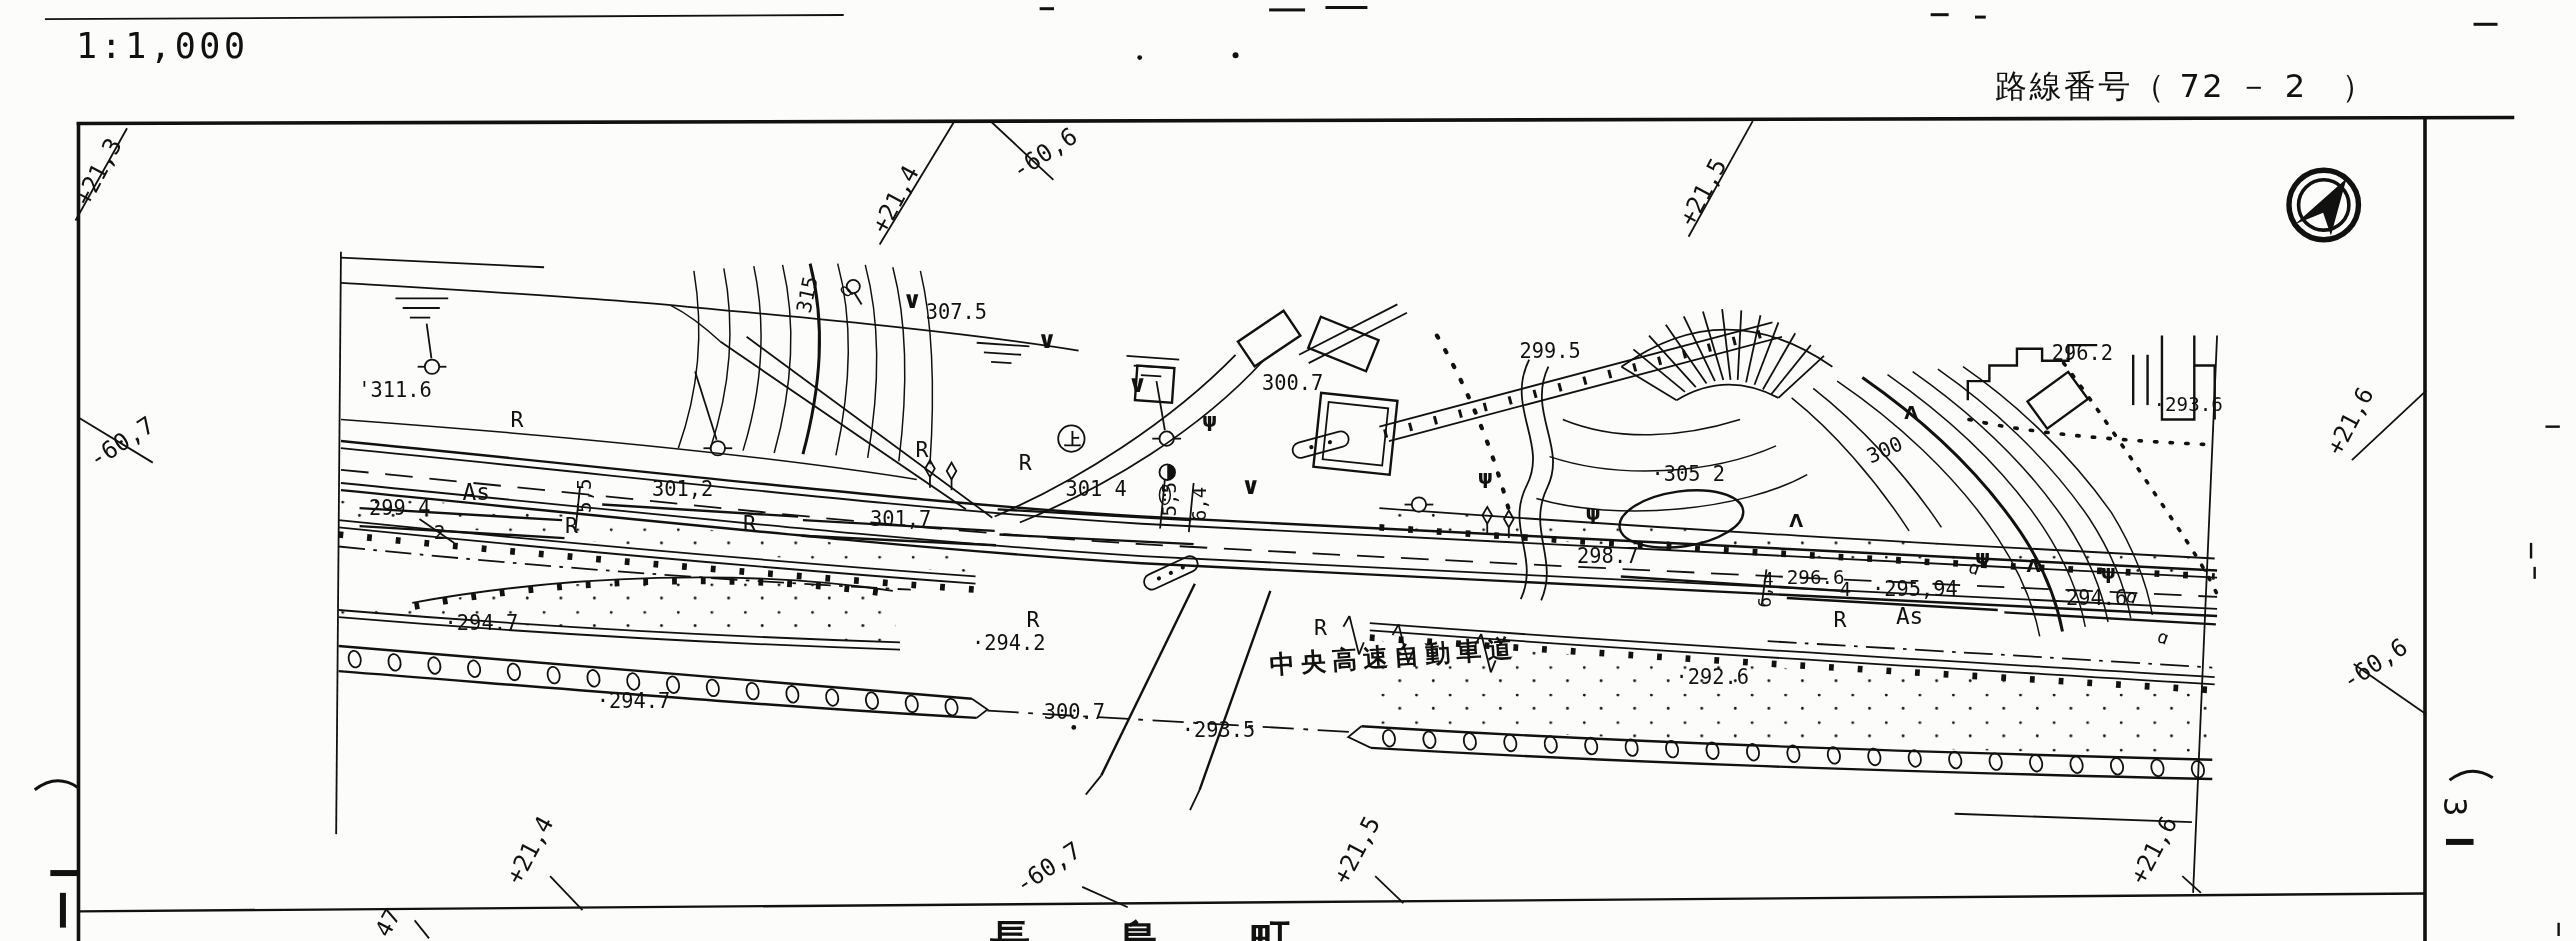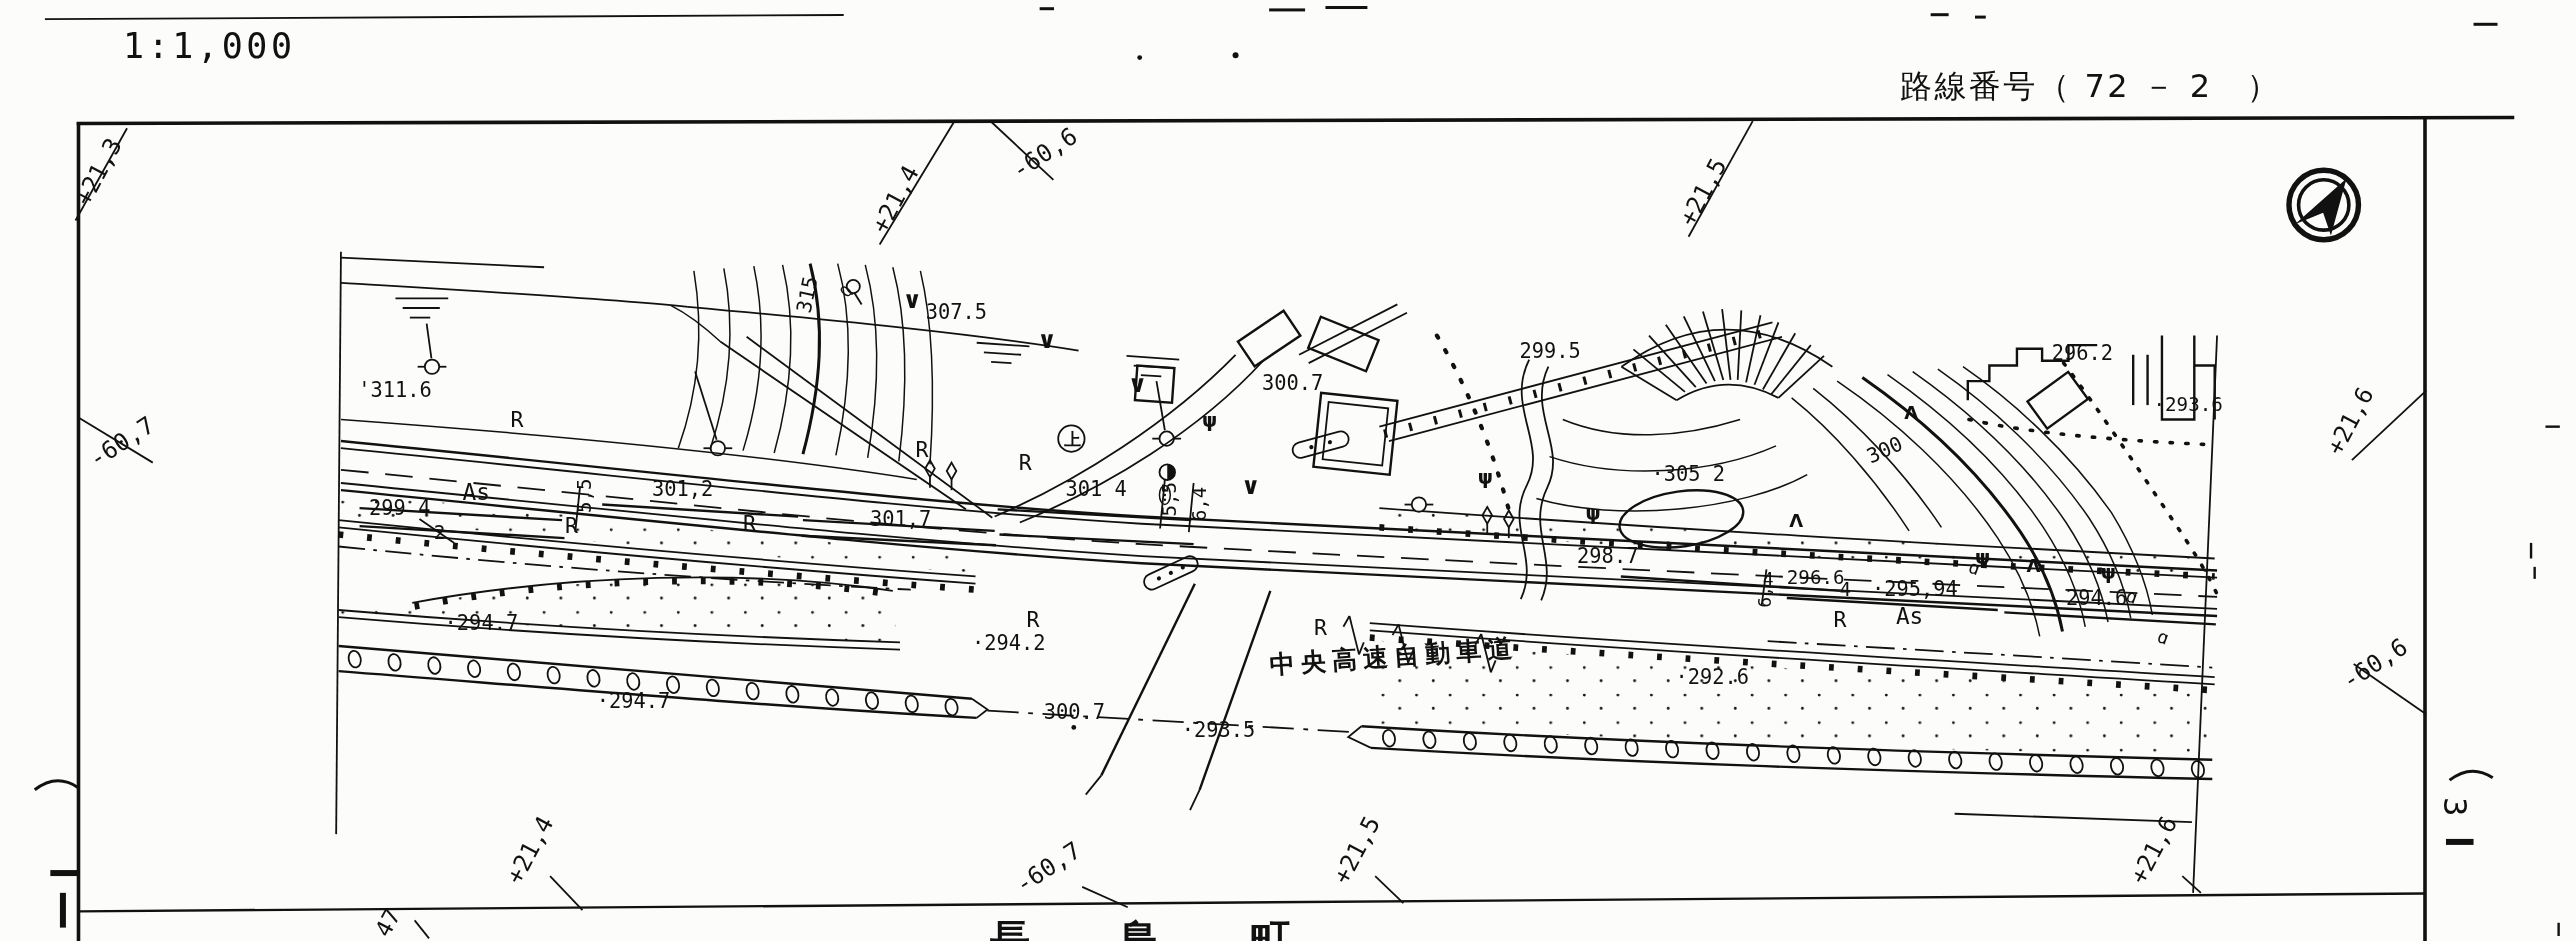--- a/index.html
+++ b/index.html
@@ -2,23 +2,23 @@
 <html style="font-size:9.6px"><head>
 <meta charset="utf-8">
 <style>
   html,body{margin:0;padding:0;background:#e8e8e4;}
   #page{
     position:relative;width:2576px;height:942px;overflow:hidden;
     background:#fcfcfa;color:#111;
     font-family:"DejaVu Sans", sans-serif;
   }
   .abs{position:absolute;white-space:nowrap;}
-  #scale-label{left:76px;top:26px;font-size:35px;letter-spacing:3.6px;font-family:"DejaVu Sans Mono",monospace;margin-left:47px;}
+  #scale-label{left:76px;top:26px;font-size:35px;letter-spacing:3.6px;font-family:"DejaVu Sans Mono",monospace;}
   #doc-title{left:982px;top:43px;font-size:49px;font-weight:700;letter-spacing:27.6px;}
-  #route-number{left:1900px;top:65px;font-size:32px;letter-spacing:2.4px;}
+  #route-number{left:1995px;top:65px;font-size:32px;letter-spacing:2.4px;}
   #town-label{left:990px;top:912px;font-size:40px;letter-spacing:90px;font-weight:600;}
   svg text{fill:#111;font-family:"DejaVu Sans Mono","DejaVu Sans",monospace;}
   svg .kanji{font-family:"DejaVu Sans",sans-serif;font-weight:600;}
   svg path, svg line, svg circle, svg ellipse, svg rect, svg polyline{vector-effect:none;}
 </style>
 </head>
 <body>
 
 <div id="page">
 

